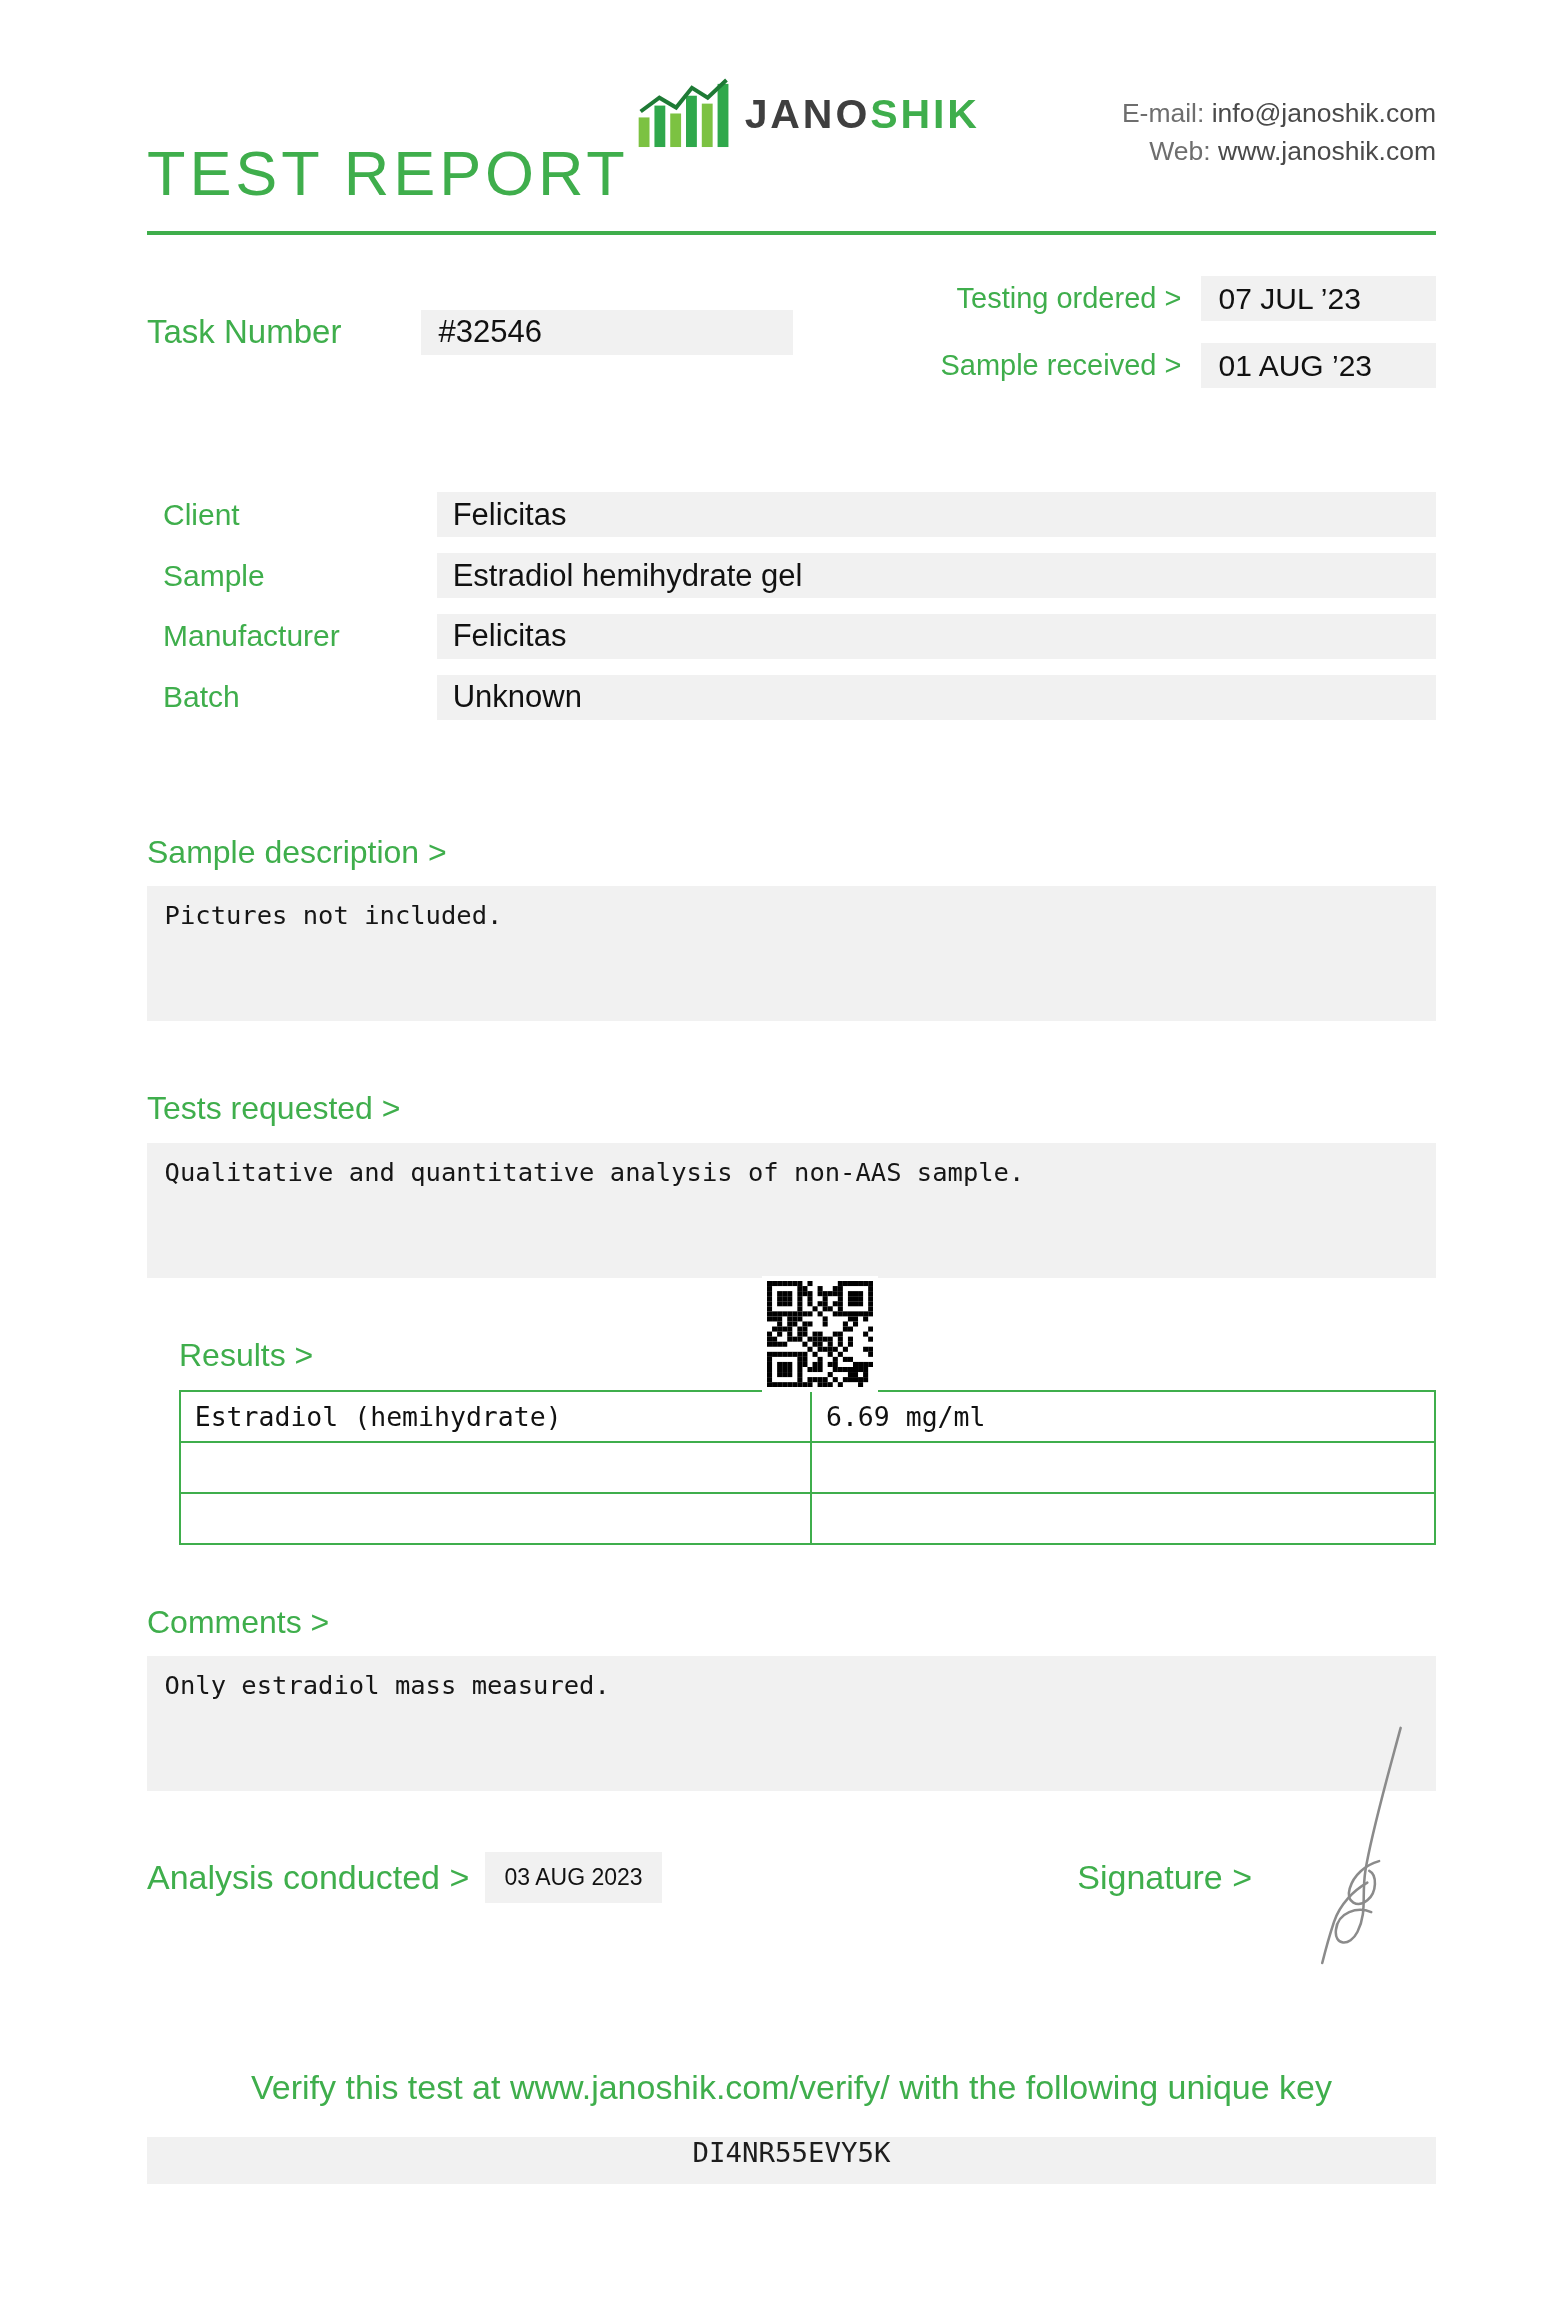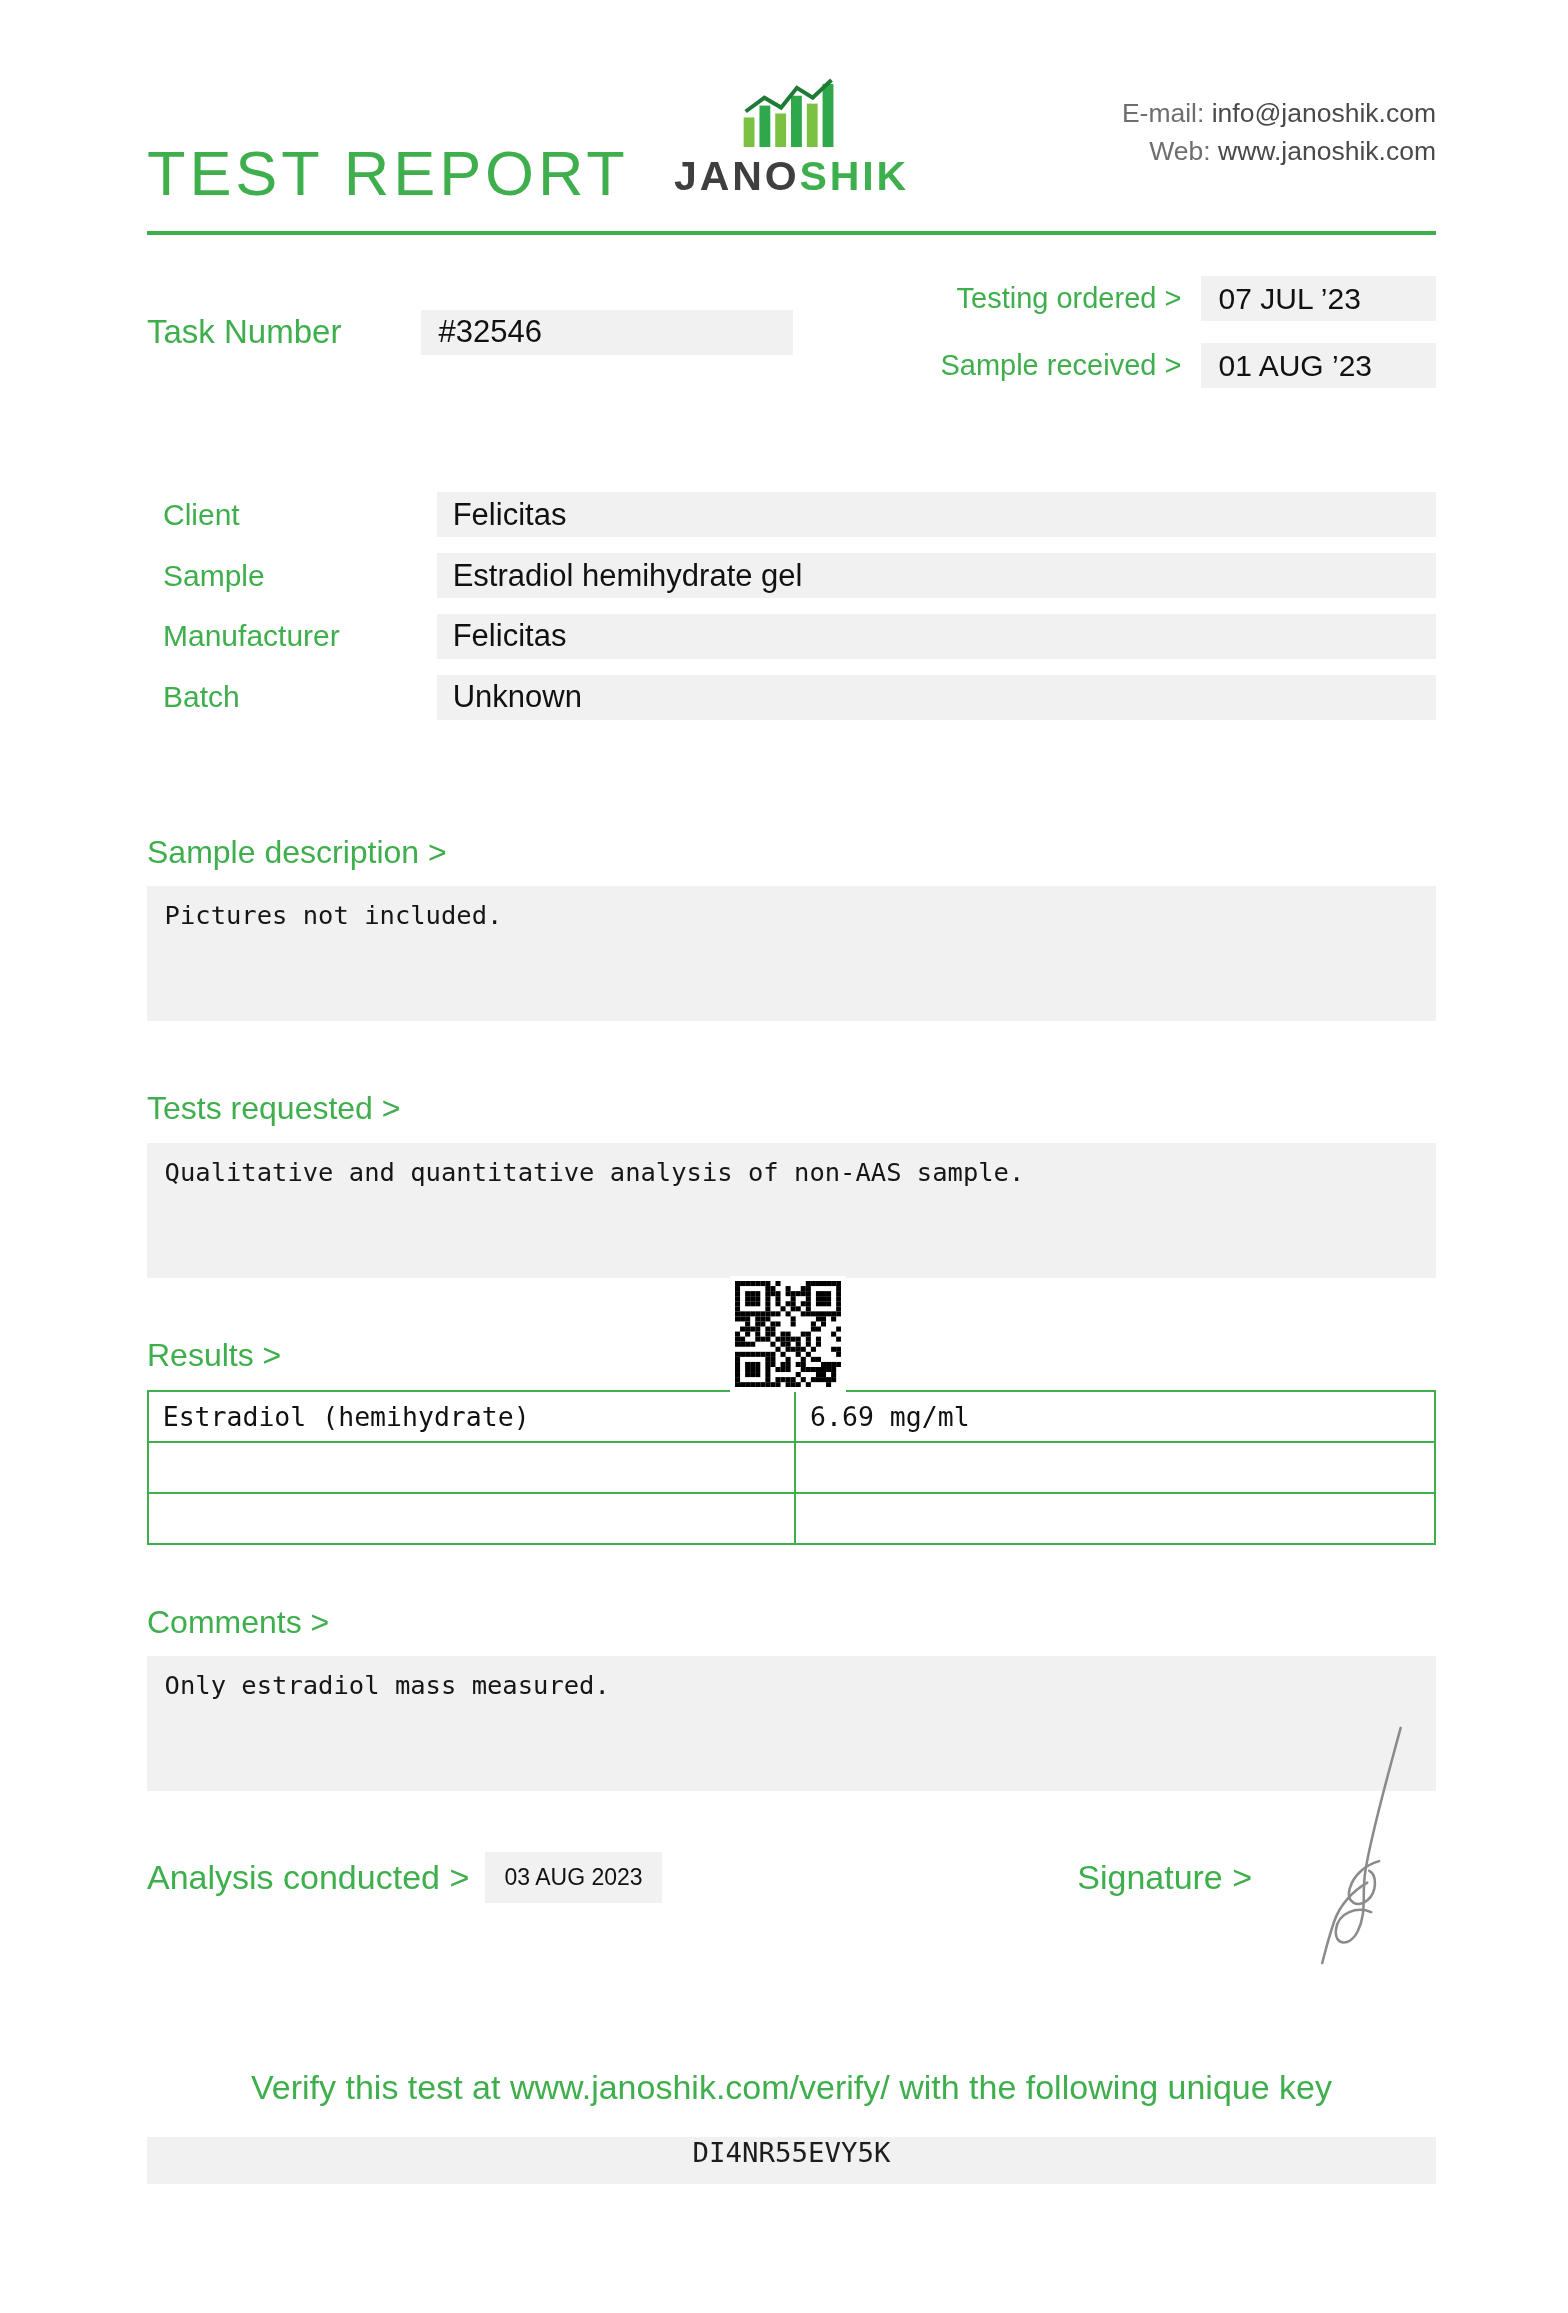--- a/index.html
+++ b/index.html
@@ -8,21 +8,21 @@
   body {
     width:1568px; height:2313px; overflow:hidden;
     font-family:"Liberation Sans", sans-serif; color:var(--ink);
   }
   .page { width:100%; height:100%; padding:76px 132px 0 147px; position:relative; }
 
   
   .header { display:flex; align-items:flex-start; }
   .header-left { flex:1 1 0; }
   .title { color:var(--green); font-size:63px; font-weight:400; letter-spacing:3.9px; margin-top:61px; white-space:nowrap; }
-  .logo { flex:0 0 auto; display:flex; flex-direction:column; align-items:center; }
+  .logo { flex:0 0 auto; display:flex; flex-direction:row; align-items:center; }
   .logo-icon { width:116px; height:73px; display:block; }
   .logo-word { font-size:41px; font-weight:bold; letter-spacing:2.9px; margin-top:3.9px; }
   .logo-word .dark { color:#3f3f3f; }
   .logo-word .grn  { color:var(--green); }
   .contact { flex:1 1 0; text-align:right; margin-top:17.6px; font-size:26.5px; line-height:1.45; }
   .contact .c-label { color:#6e6e6e; }
   .contact .c-val   { color:#4a4a4a; }
   .rule { height:4.9px; background:var(--green); margin-top:21.6px; }
 
   
@@ -39,21 +39,21 @@
   
   .details { margin-top:104px; display:flex; flex-direction:column; gap:15.7px; }
   .d-row { display:flex; align-items:center;margin-left:16px; }
   .d-label { color:var(--green); font-size:30px; width:274px; flex:0 0 274px; }
   .d-val { flex:1 1 auto; background:var(--gray); height:45px; display:flex; align-items:center; padding:0 15.7px; font-size:31px; color:#111; }
 
   
   .sec-head { color:var(--green); font-size:32px; font-weight:400; }
   .mt-desc { margin-top:114px; }
   .mt-tests { margin-top:69px; }
-  .mt-results { margin-top:59px; }
+  .mt-results { margin-top:59px;margin-left:32px; }
   .mt-comments { margin-top:59px; }
   .text-box {
     margin-top:15.7px; background:var(--gray); height:135px; padding:13.7px 17.6px;
     font-family:"DejaVu Sans Mono", monospace; font-size:25.5px; color:#161616;
   }
 
   
   .results { position:relative; }
   .qr { position:absolute; left:583px; top:-61px; width:116px; height:116px; background:#fff; padding:4.9px; }
   .qr svg { width:100%; height:100%; display:block; fill:#000; }

